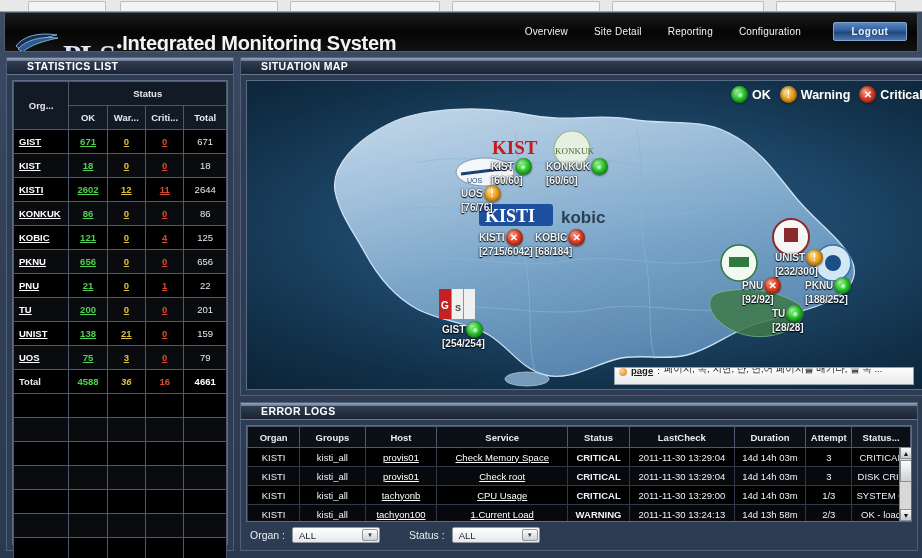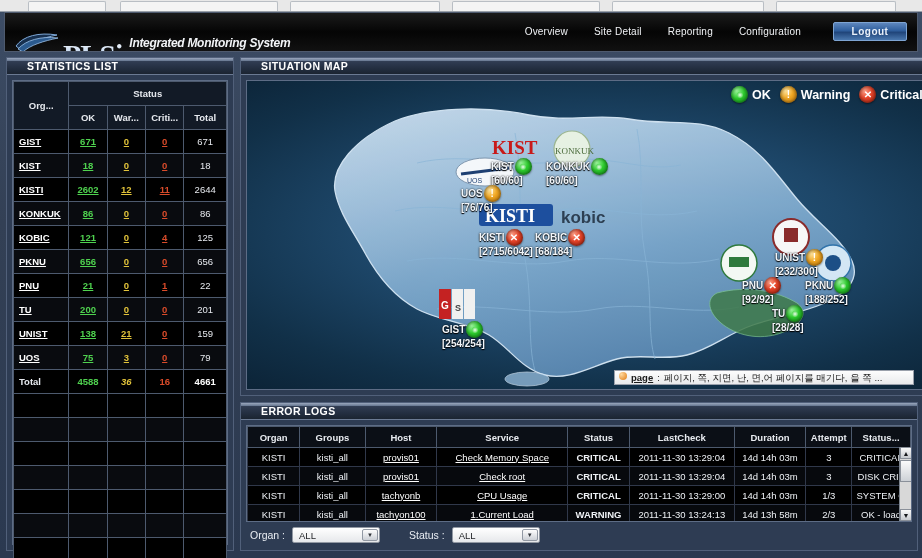--- a/index.html
+++ b/index.html
@@ -36,22 +36,22 @@
   .logo-mark{ width:48px; height:26px; position:relative; margin-right:2px;}
   .brand-plsi{
     font-family:"Liberation Serif", serif;
     font-size:30px; font-weight:bold; letter-spacing:-1px;
     background:linear-gradient(180deg,#ffffff 0%, #bfd4ee 45%, #5b7fae 60%, #e9f1fb 100%);
     -webkit-background-clip:text; background-clip:text; color:transparent;
     line-height:30px;
     margin-top:24px;
   }
   .brand-sub{
-    color:#f2f4f7; font-size:12px; font-weight:bold; margin-left:7px;
-    line-height:30px; letter-spacing:-0.3px;font-style:italic;
+    color:#f2f4f7; font-size:20px; font-weight:bold; 
+    line-height:30px; letter-spacing:-0.3px;
   }
   .nav{ position:absolute; right:10px; top:9px; display:flex; align-items:center; gap:26px;}
   .nav a{
     color:#f0f2f5; font-size:10px; text-decoration:none; letter-spacing:0.2px;
     white-space:nowrap;
   }
   .logout-btn{
     width:74px; height:19px; margin-left:6px;
     background:linear-gradient(180deg,#5d86bd 0%, #2f5e9c 45%, #20457a 55%, #4a77ae 100%);
     border:1px solid #7ea4d2; border-radius:2px;
@@ -128,21 +128,21 @@
   .site .cnt{
     color:#f2f6fa; font-size:10px; font-weight:bold; text-shadow:0 1px 1px #000, 0 0 2px #000;
     white-space:nowrap; line-height:11px;
   }
   .site-logo{ position:absolute; }
 
   .tooltip-bar{
     position:absolute; left:367px; bottom:4px; width:300px; height:15px;
     background:linear-gradient(180deg,#fdfdfd 0%, #e9eaec 100%);
     border:1px solid #9aa0ab;
-    display:flex; align-items:flex-start; gap:4px; padding:1px 4px;
+    display:flex; align-items:flex-end; gap:4px; padding:8px 4px;
     font-size:9.5px; color:#1a1a1a; overflow:hidden; white-space:nowrap; z-index:30;
   }
   .tooltip-bar .bullet{ width:8px;height:8px;border-radius:50%;
         background:radial-gradient(circle at 30% 30%, #ffd9a0, #e07b10); flex:none;}
   .tooltip-bar b{ text-decoration:underline; }
 
   
   #logs-panel{ left:240px; top:402px; width:678px; height:149px; }
   #logs-body{ position:absolute; left:5px; right:5px; top:22px; bottom:28px; background:#000; border:1px solid #5d6c85; overflow:hidden;}
   table.logs{ width:100%; border-collapse:collapse; table-layout:fixed;}

